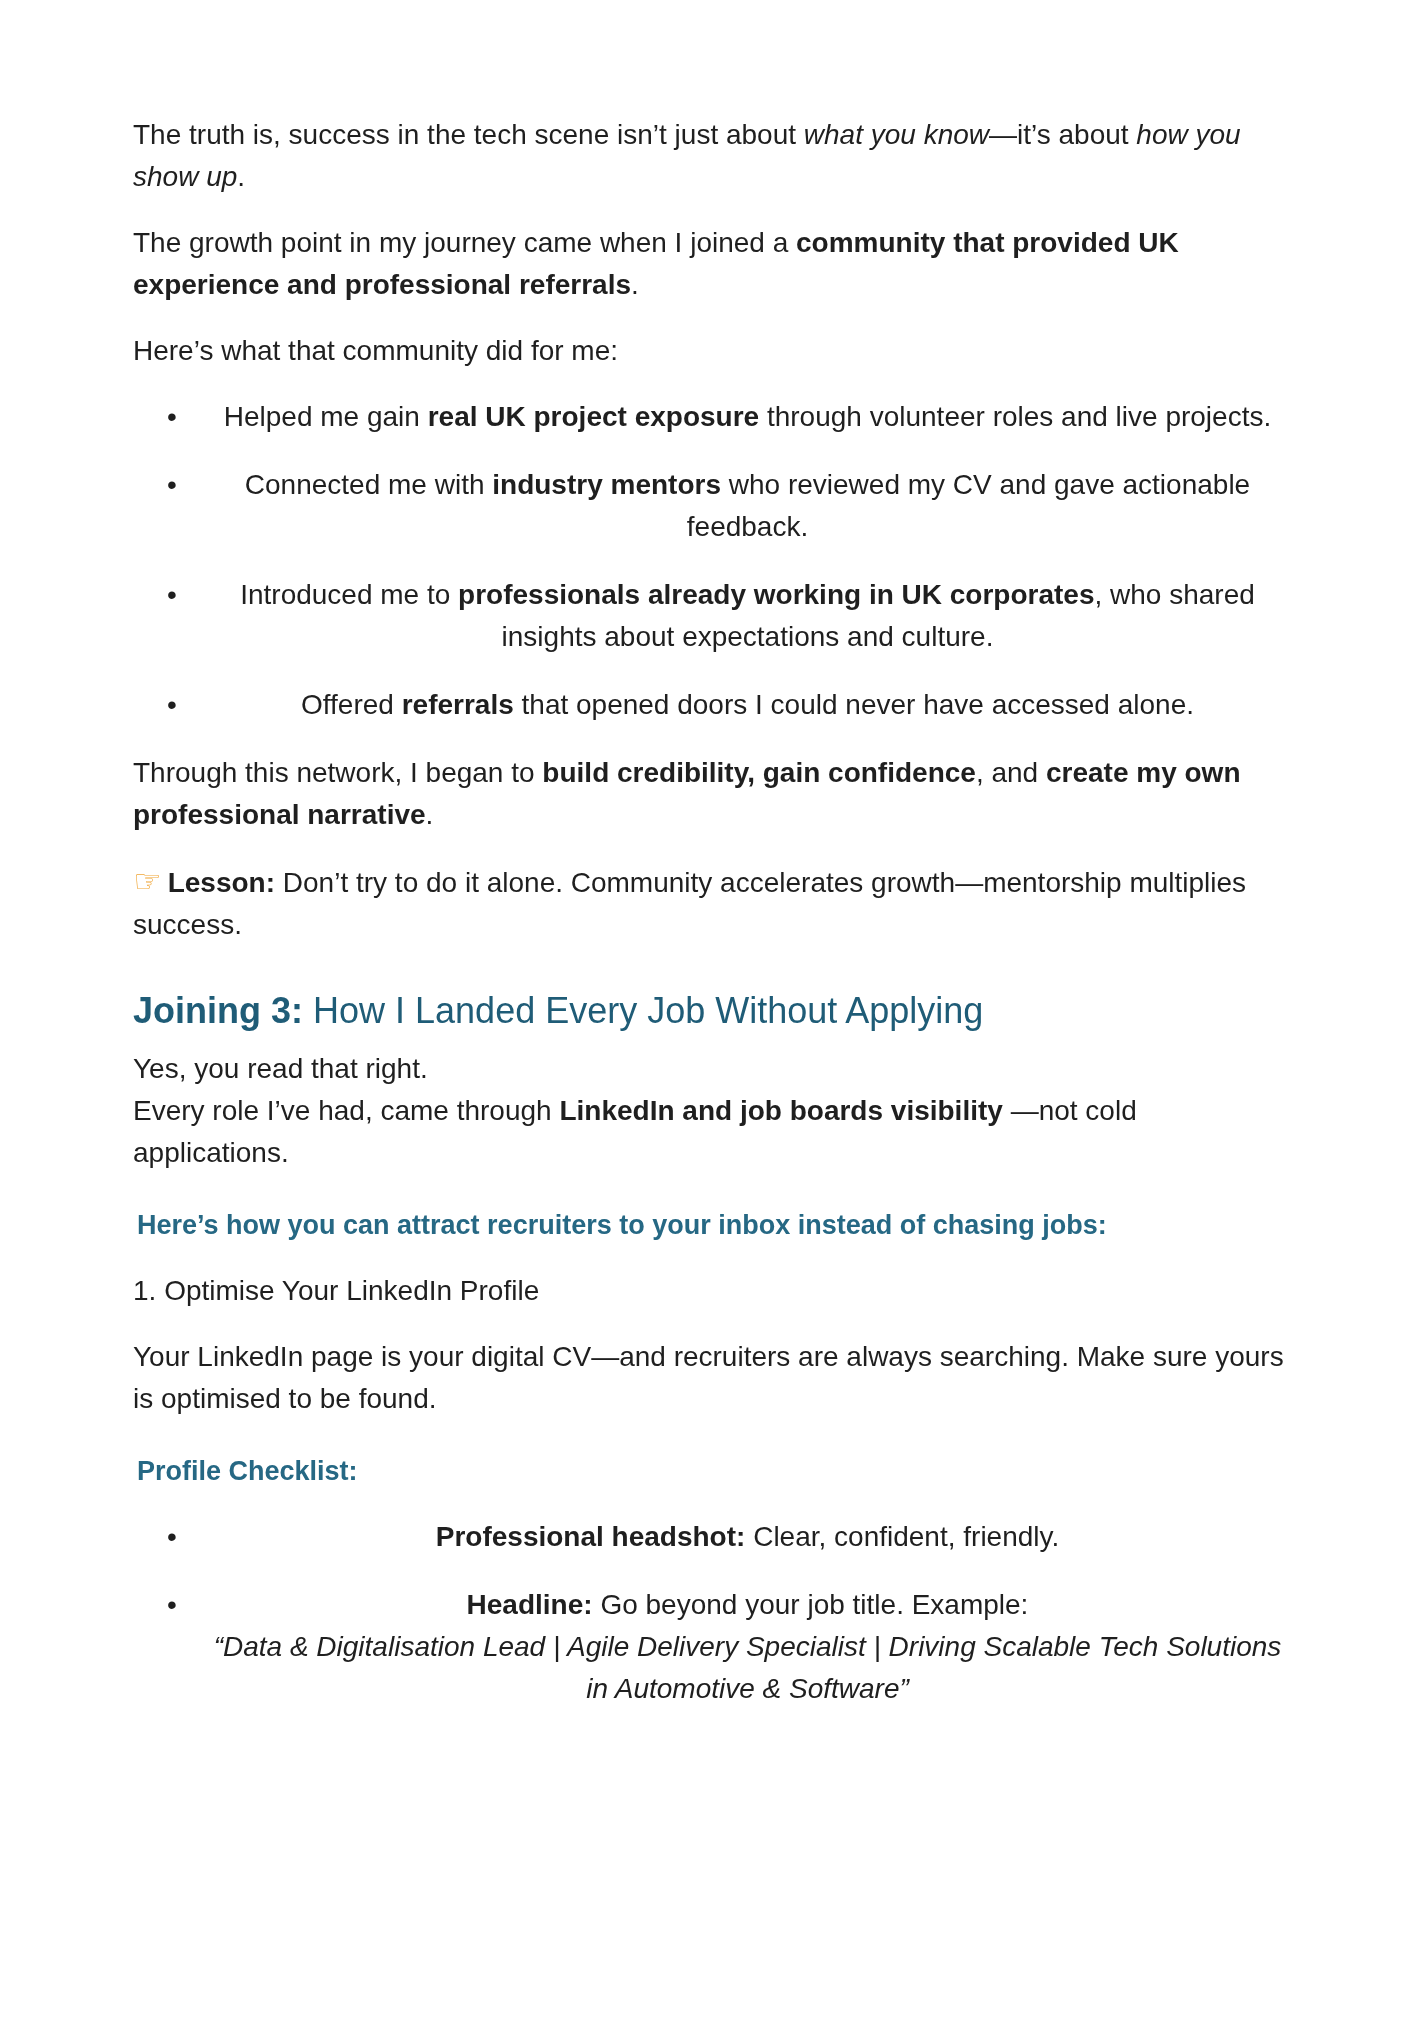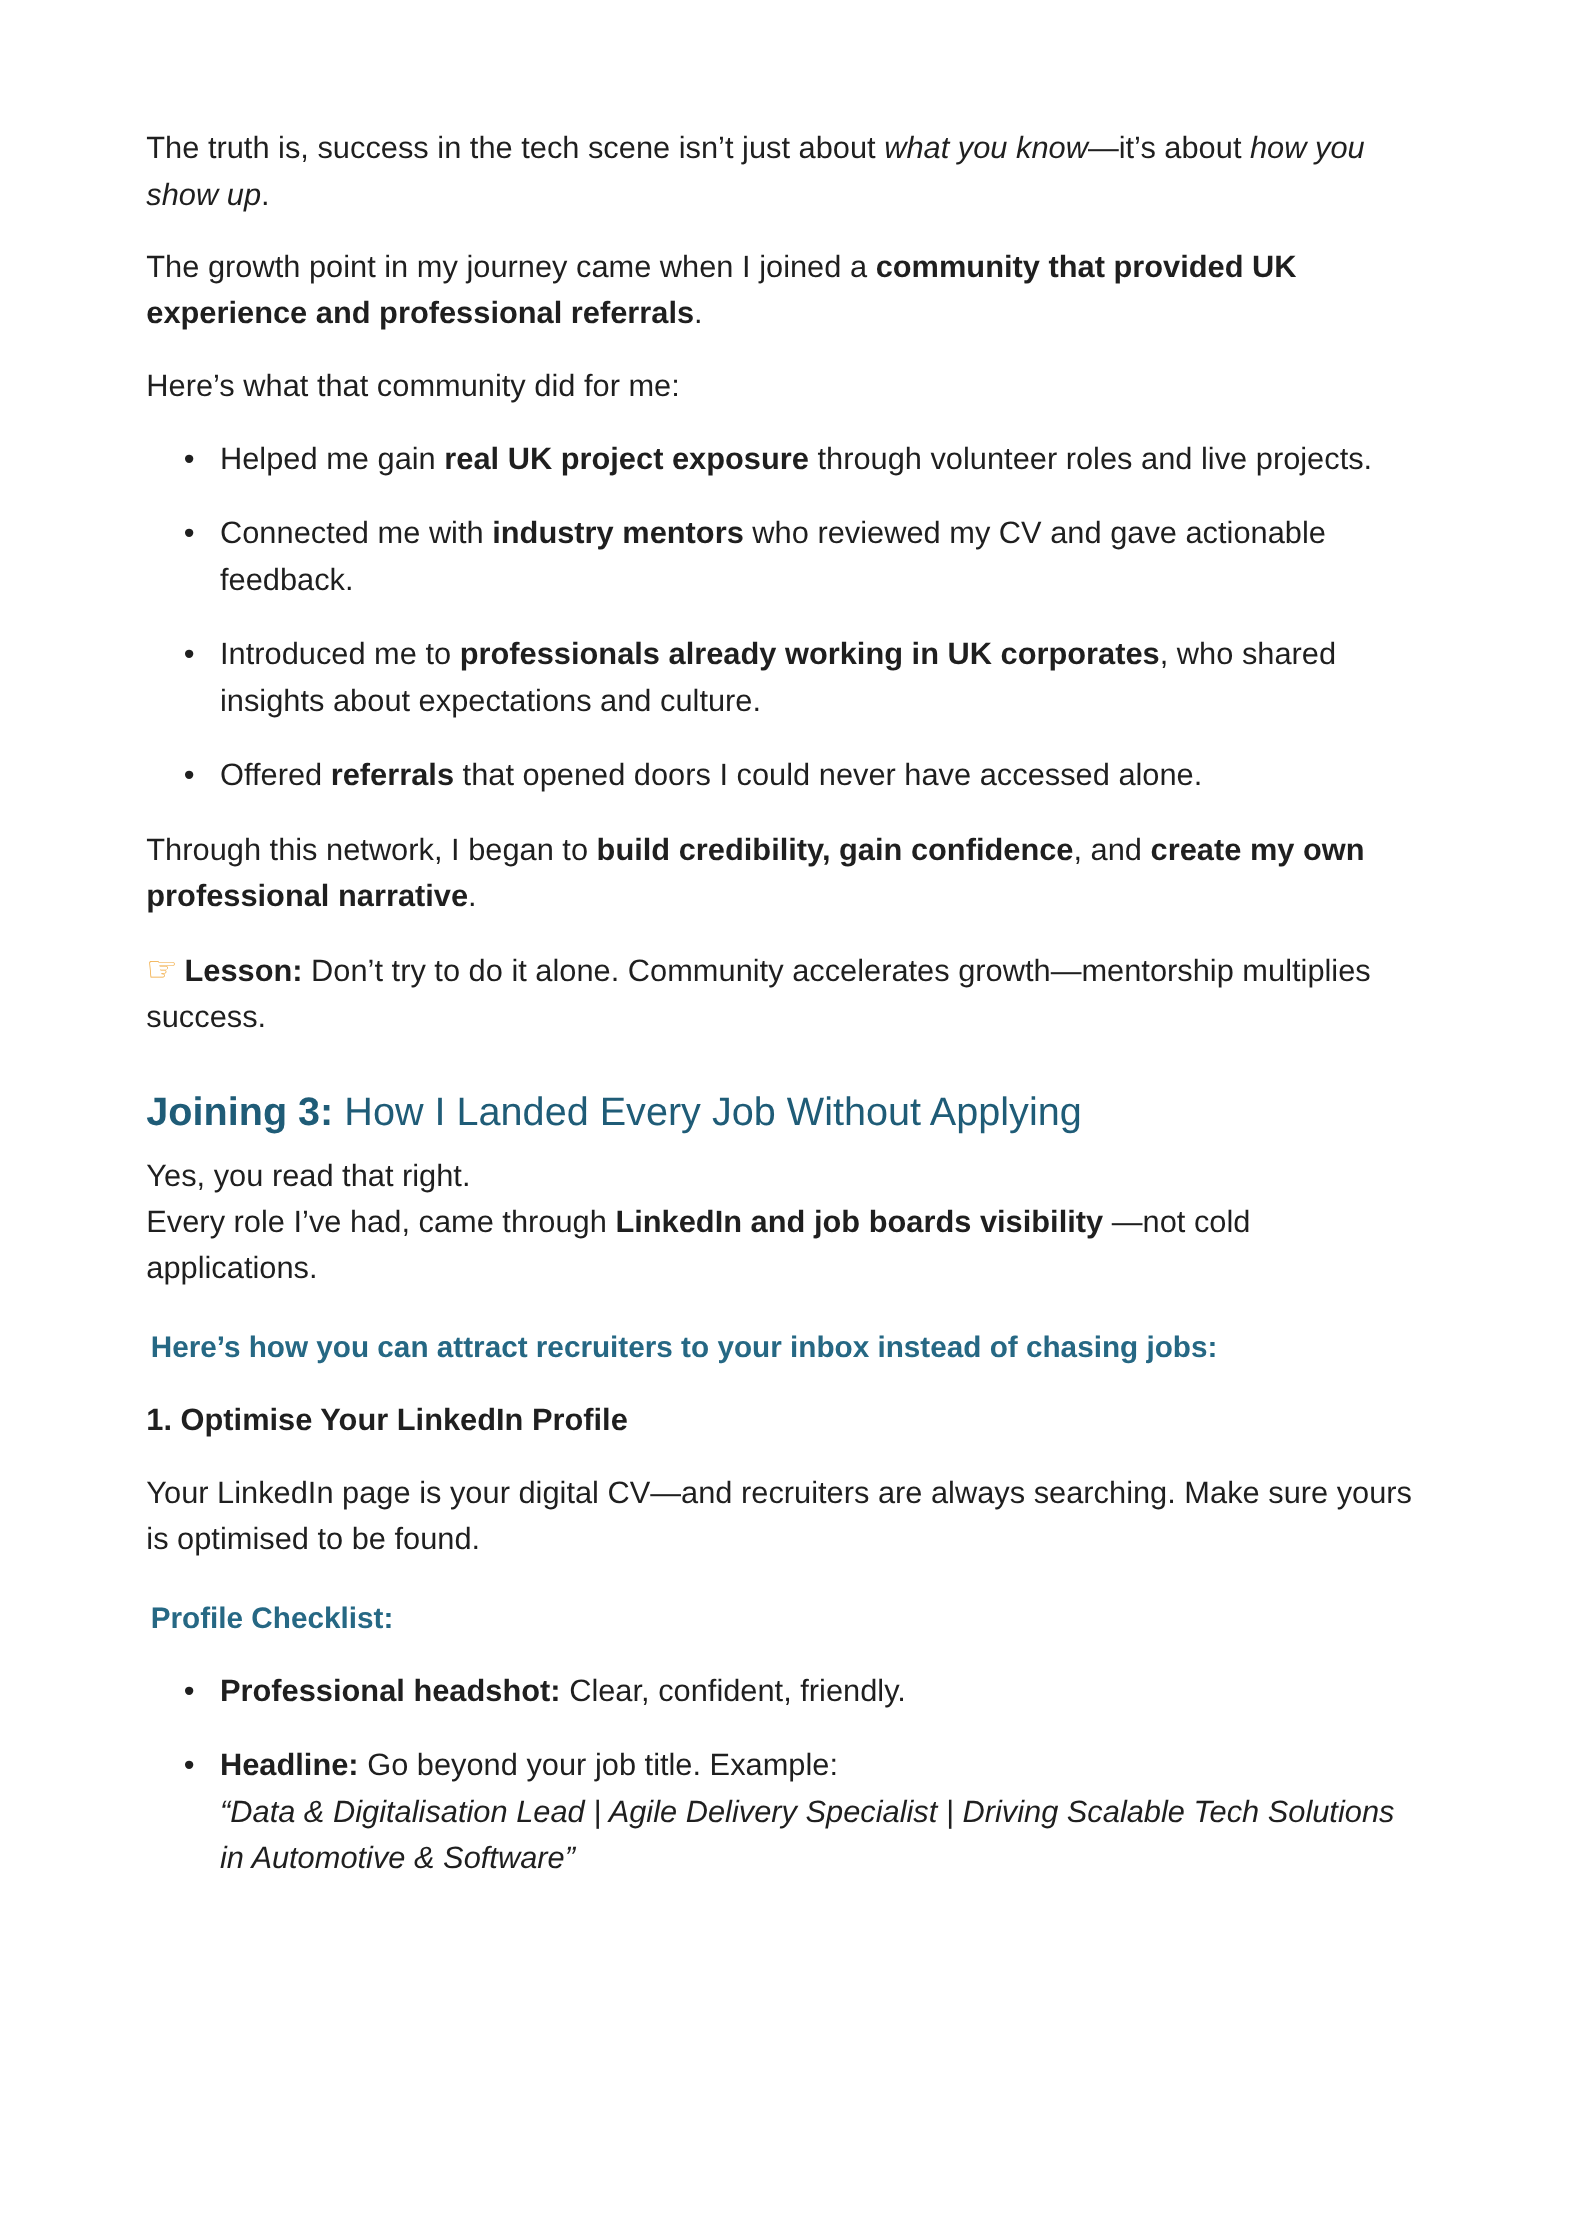--- a/index.html
+++ b/index.html
@@ -18,27 +18,27 @@
     color:var(--h1-color,#1f5c77);
     margin:42px 0 14px 0;
   }
   h1 strong{font-weight:700;color:var(--h1-color,#1f5c77);}
   h2{
     font-size:27px;line-height:42px;font-weight:700;
     color:var(--h2-color,#266884);
     margin:30px 0 24px 4px;
   }
   ul{list-style:none;margin:6px 0 4px 0;padding:0;}
-  li{position:relative;padding-left:67px;margin:0 0 26px 0;}
+  li{position:relative;padding-left:67px;margin:0 0 26px 0;text-align:center;}
   li::before{
     content:"\2022";
     position:absolute;left:34px;top:0;
     color:#1f1f1f;font-size:28px;
   }
-  .bold-para{font-weight:700;}
+  .bold-para{font-weight:400;}
   .hand{
     color:var(--hand-color,#f0a73a);
     font-family:"DejaVu Sans",sans-serif;
     font-weight:700;font-size:32px;
     margin-right:6px;
   }
 </style>
 </head>
 <body>
 

